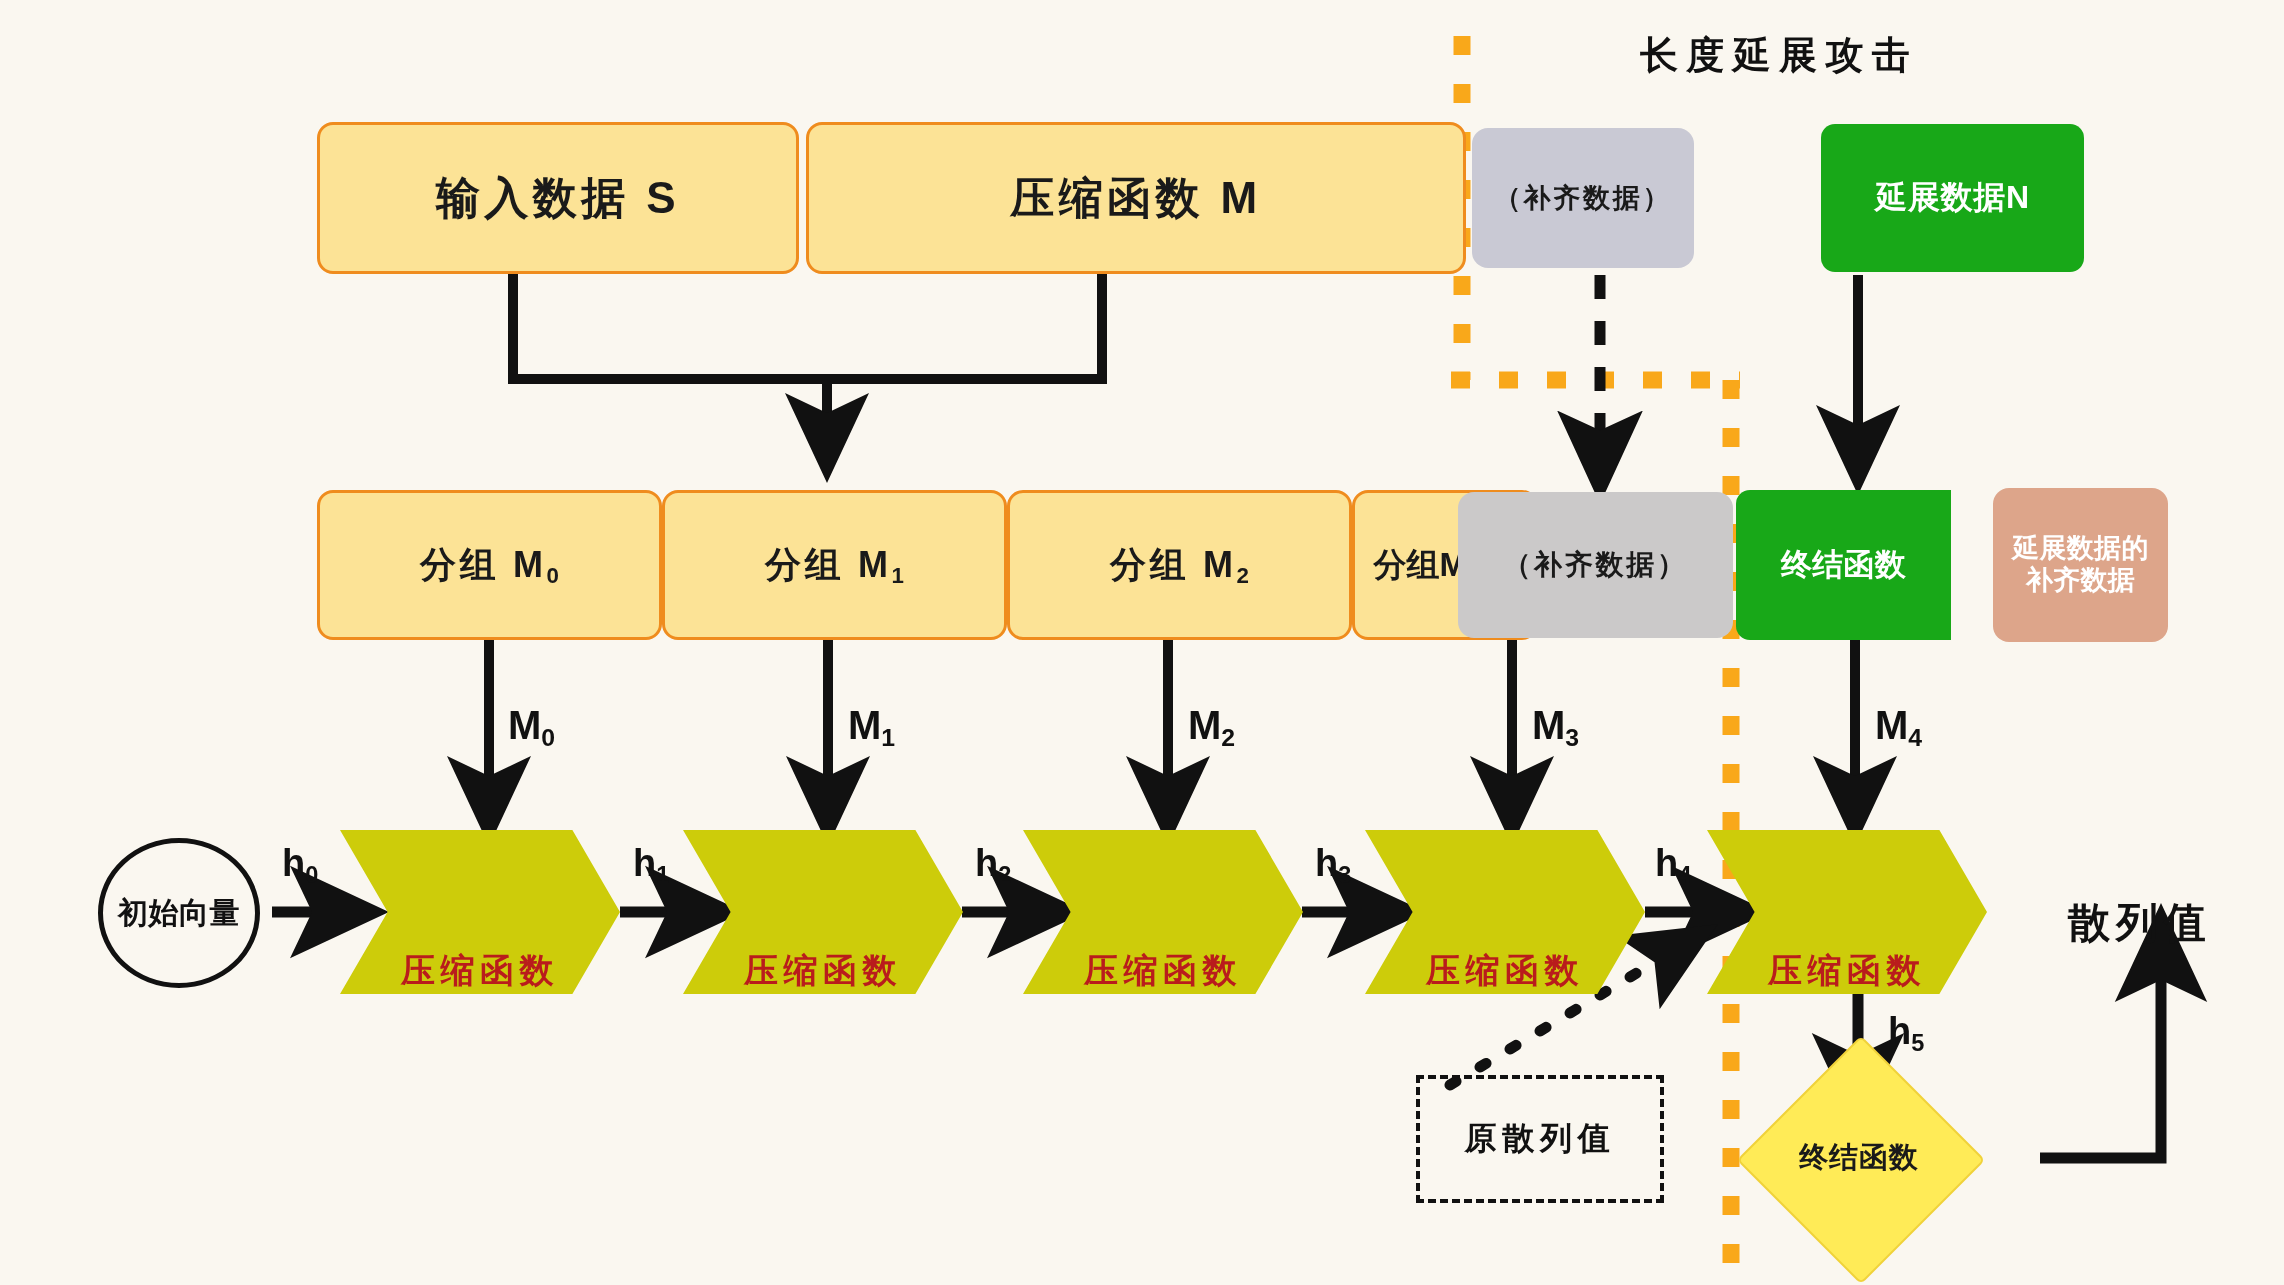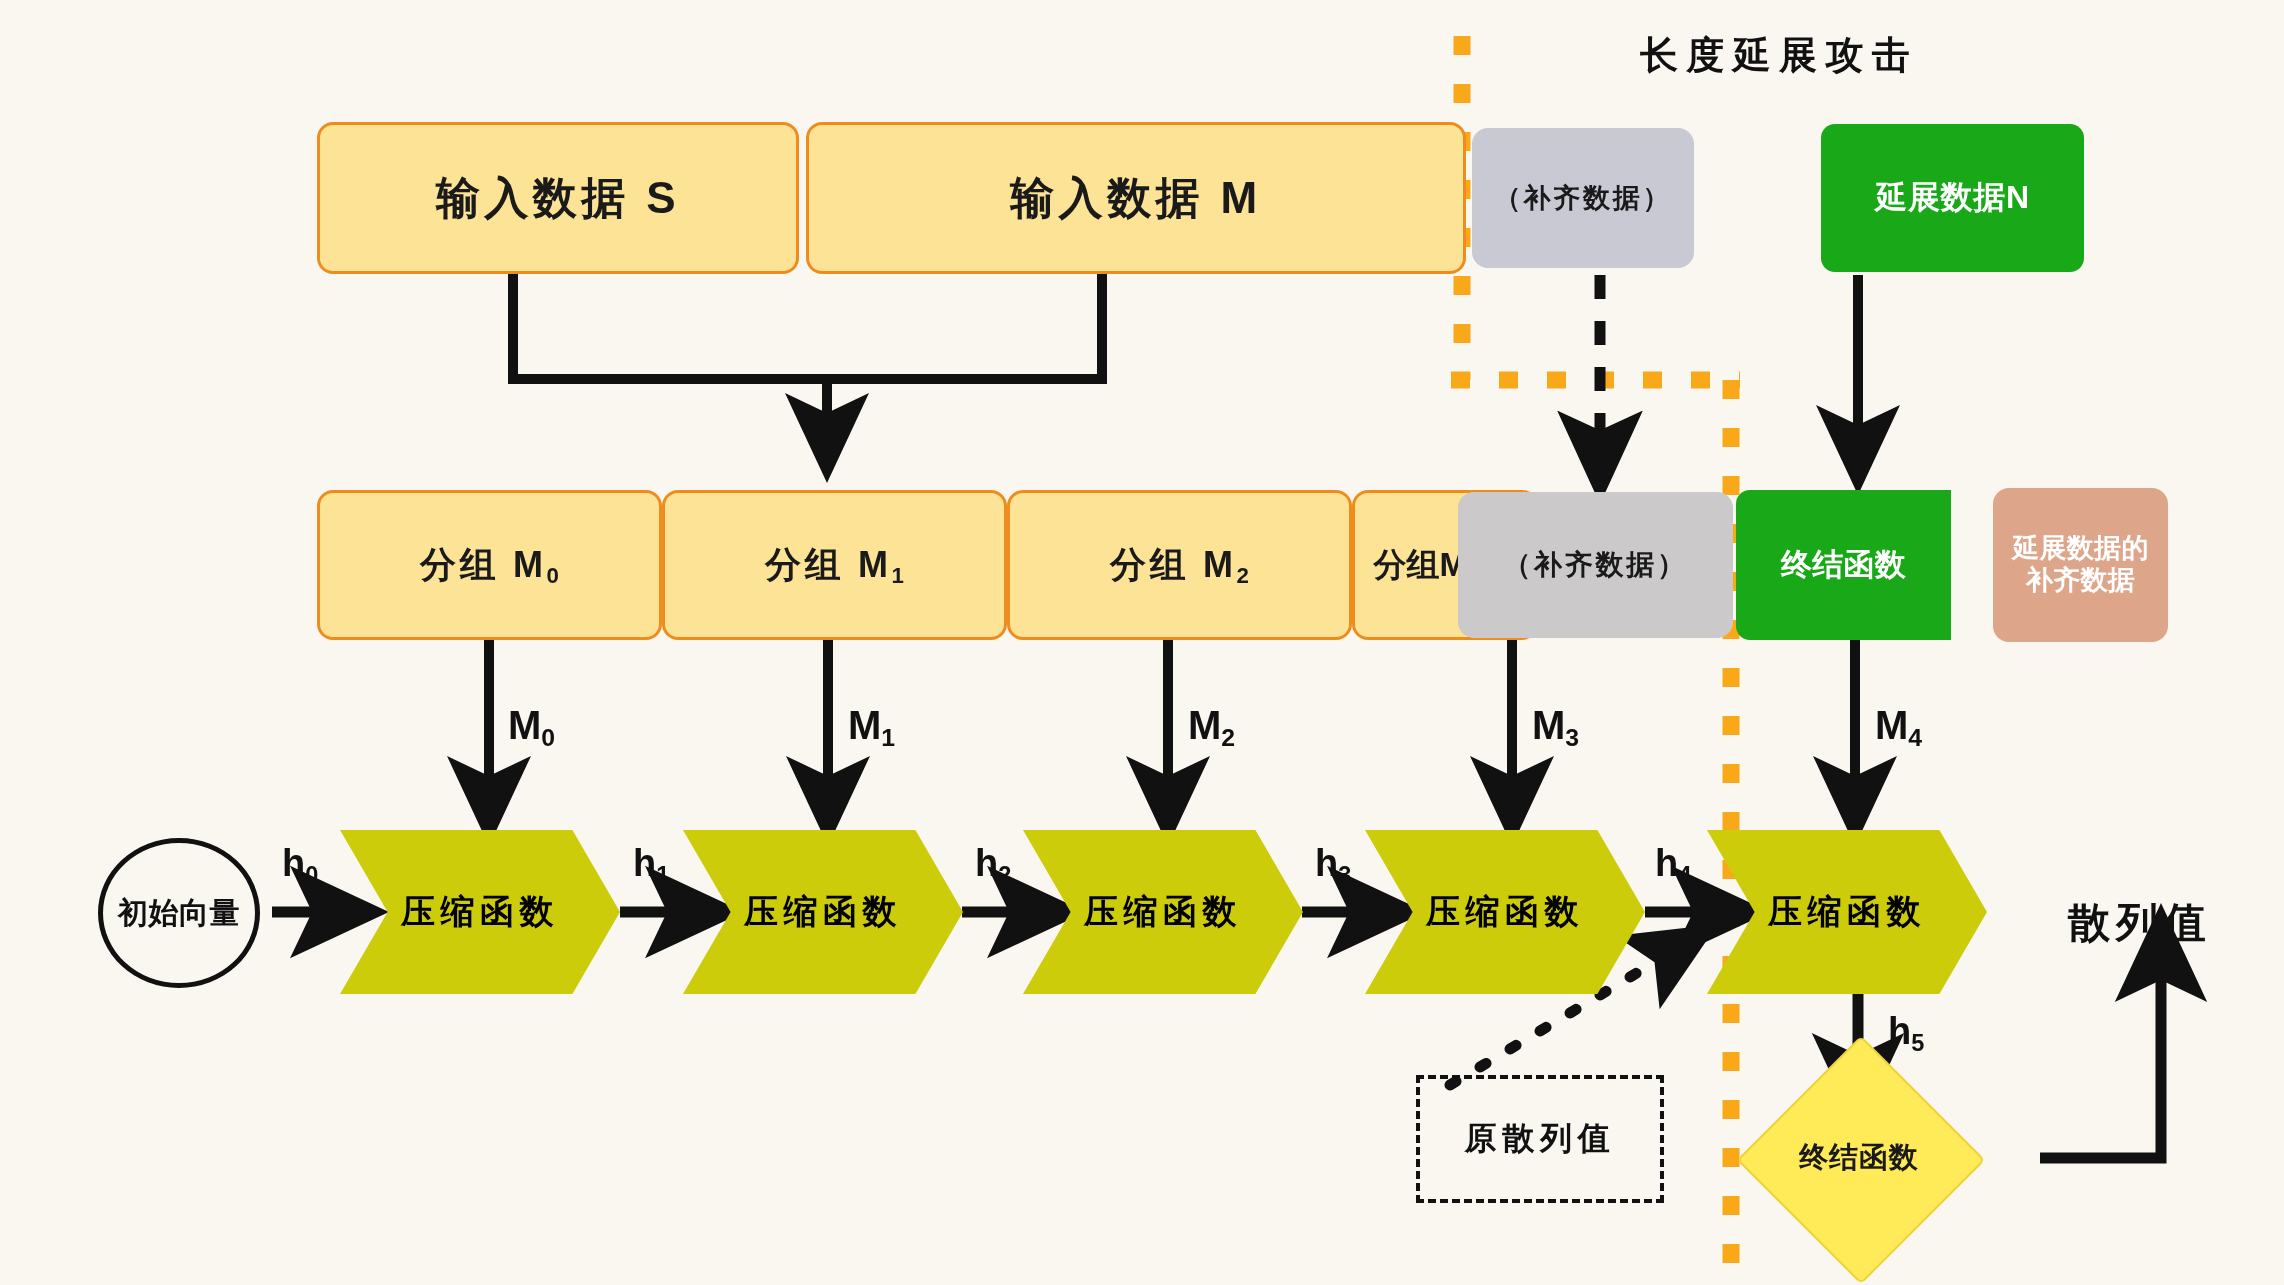--- a/index.html
+++ b/index.html
@@ -25,24 +25,25 @@
   }
   .blk.yellow{background:#fce396;border:3px solid #ef8c1e;}
   .blk.gray{background:#c9c9d4;border:none;color:#1a1a1a;}
   .blk.gray2{background:#cbc9c9;border:none;color:#1a1a1a;}
   .blk.green{background:#18a818;border:none;color:#ffffff;}
   .blk.salmon{background:#dda58a;border:none;color:#ffffff;line-height:1.18;}
 
   
   .chev{
     background:#cdcc0a;
-    color:#000000;
+    color:#b91c1c;
     font-weight:bold;
     letter-spacing:.16em;
     clip-path:polygon(0 0, 83% 0, 100% 50%, 83% 100%, 0 100%, 17% 50%);
+    align-items:flex-end;
   }
 
   
   .circ{
     border:5px solid #111;border-radius:50%;
     background:#faf7f0;color:#111;font-weight:bold;letter-spacing:.02em;
   }
 
   
   .diamondwrap{position:absolute;}
@@ -125,21 +126,21 @@
     <path d="M1450,1085 L1680,947" stroke="#111" stroke-width="11" fill="none" stroke-dasharray="7 28" stroke-linecap="round" marker-end="url(#ahd)"></path>
   </svg>
 
   <div class="lbl title" style="left:1640px;top:30px;font-size:38px;">长度延展攻击</div>
 
   <div class="node blk yellow" style="left:317px;top:122px;width:482px;height:152px;font-size:44px;">
     <span>输入数据 S</span>
   </div>
 
   <div class="node blk yellow" style="left:806px;top:122px;width:660px;height:152px;font-size:44px;">
-    <span>输入数据 M</span>
+    <span>压缩函数 M</span>
   </div>
 
   <div class="node blk gray" style="left:1472px;top:128px;width:222px;height:140px;font-size:27px;border-radius:16px;">
     <span>（补齐数据）</span>
   </div>
 
   <div class="node blk green" style="left:1821px;top:124px;width:263px;height:148px;font-size:32px;border-radius:14px;letter-spacing:.02em;">
     <span>延展数据N</span>
   </div>
 

